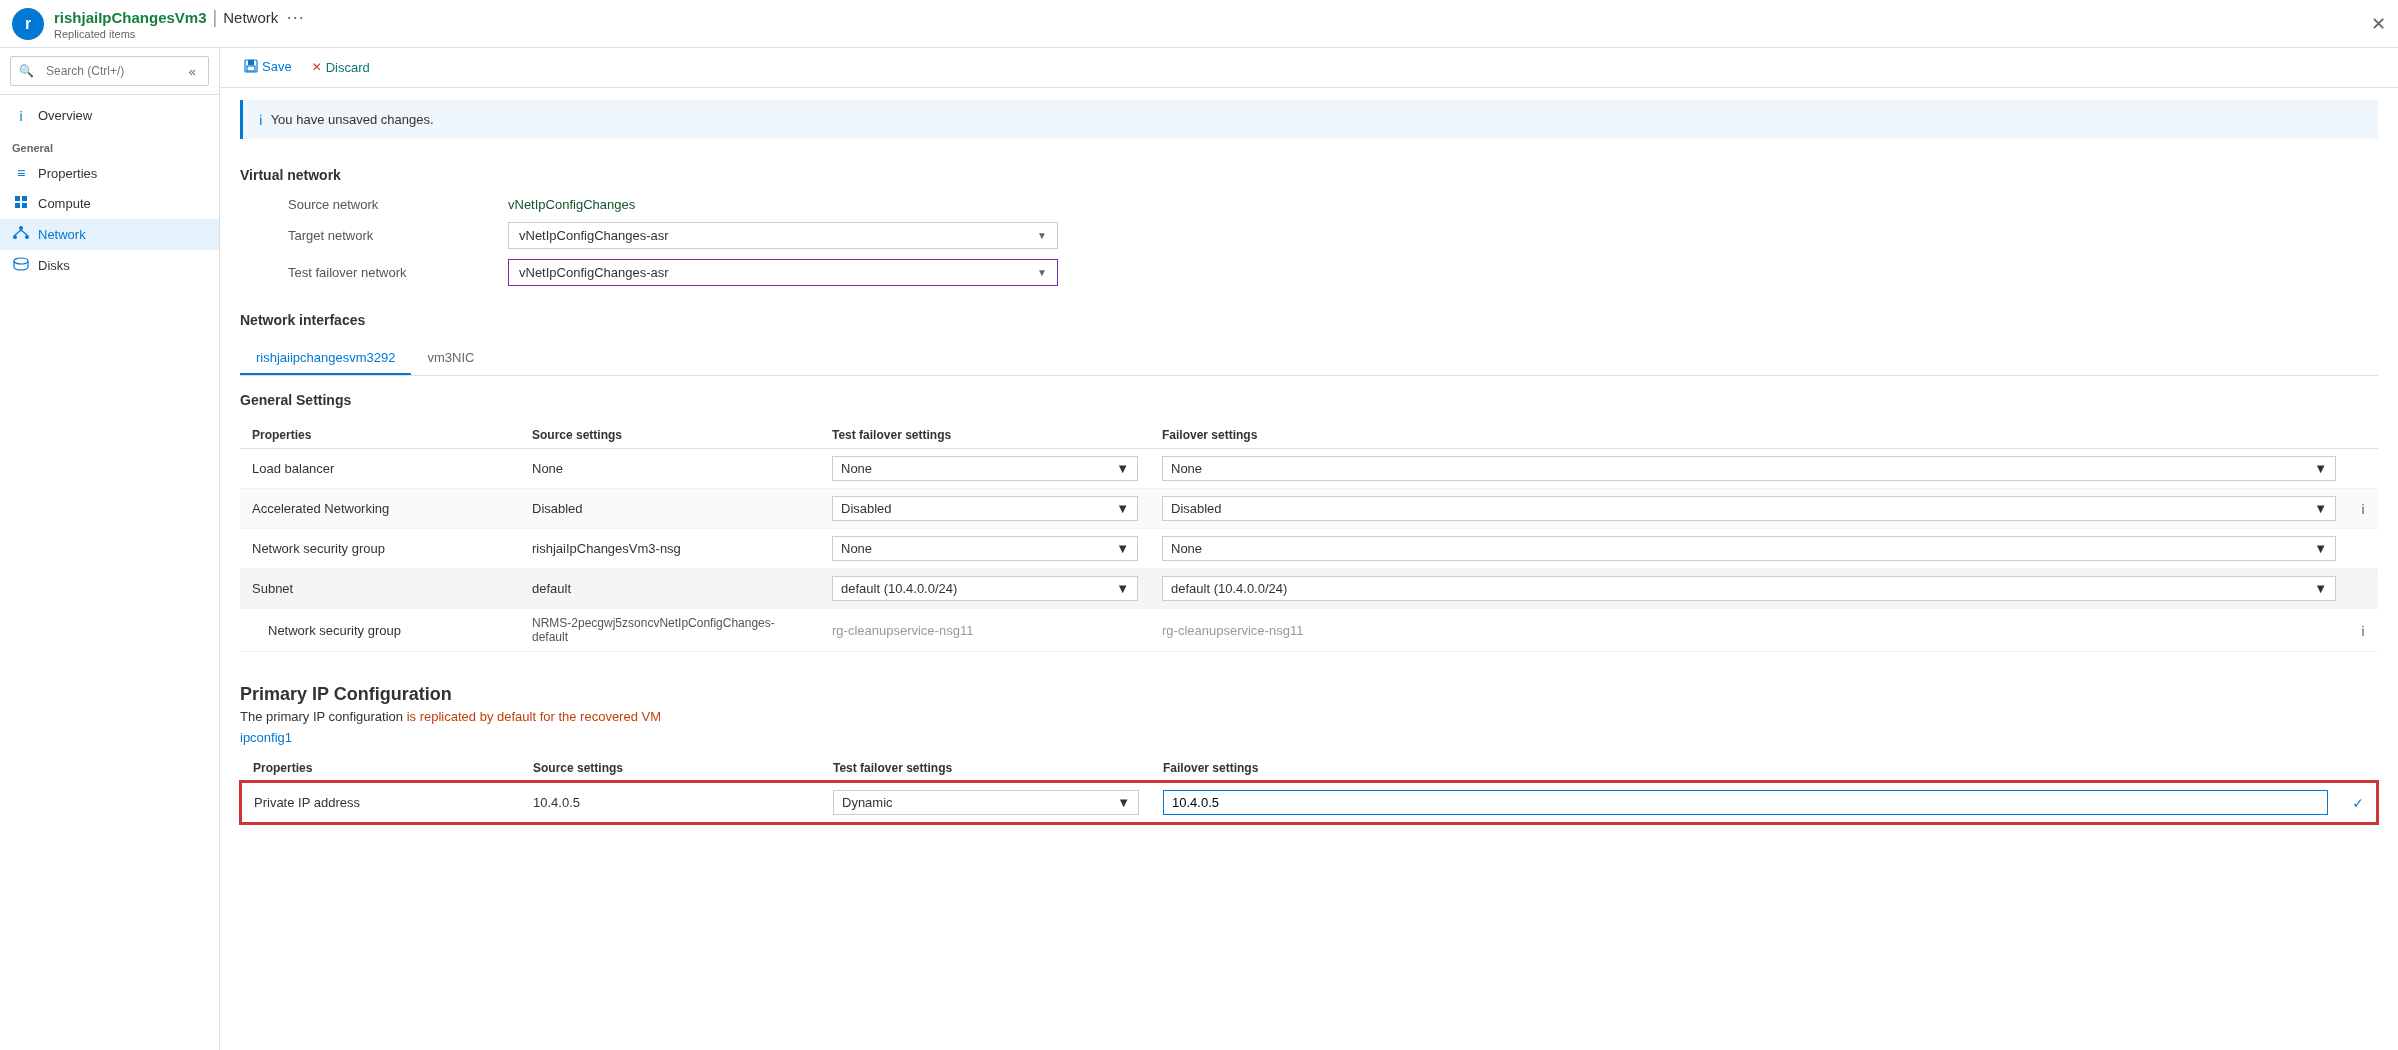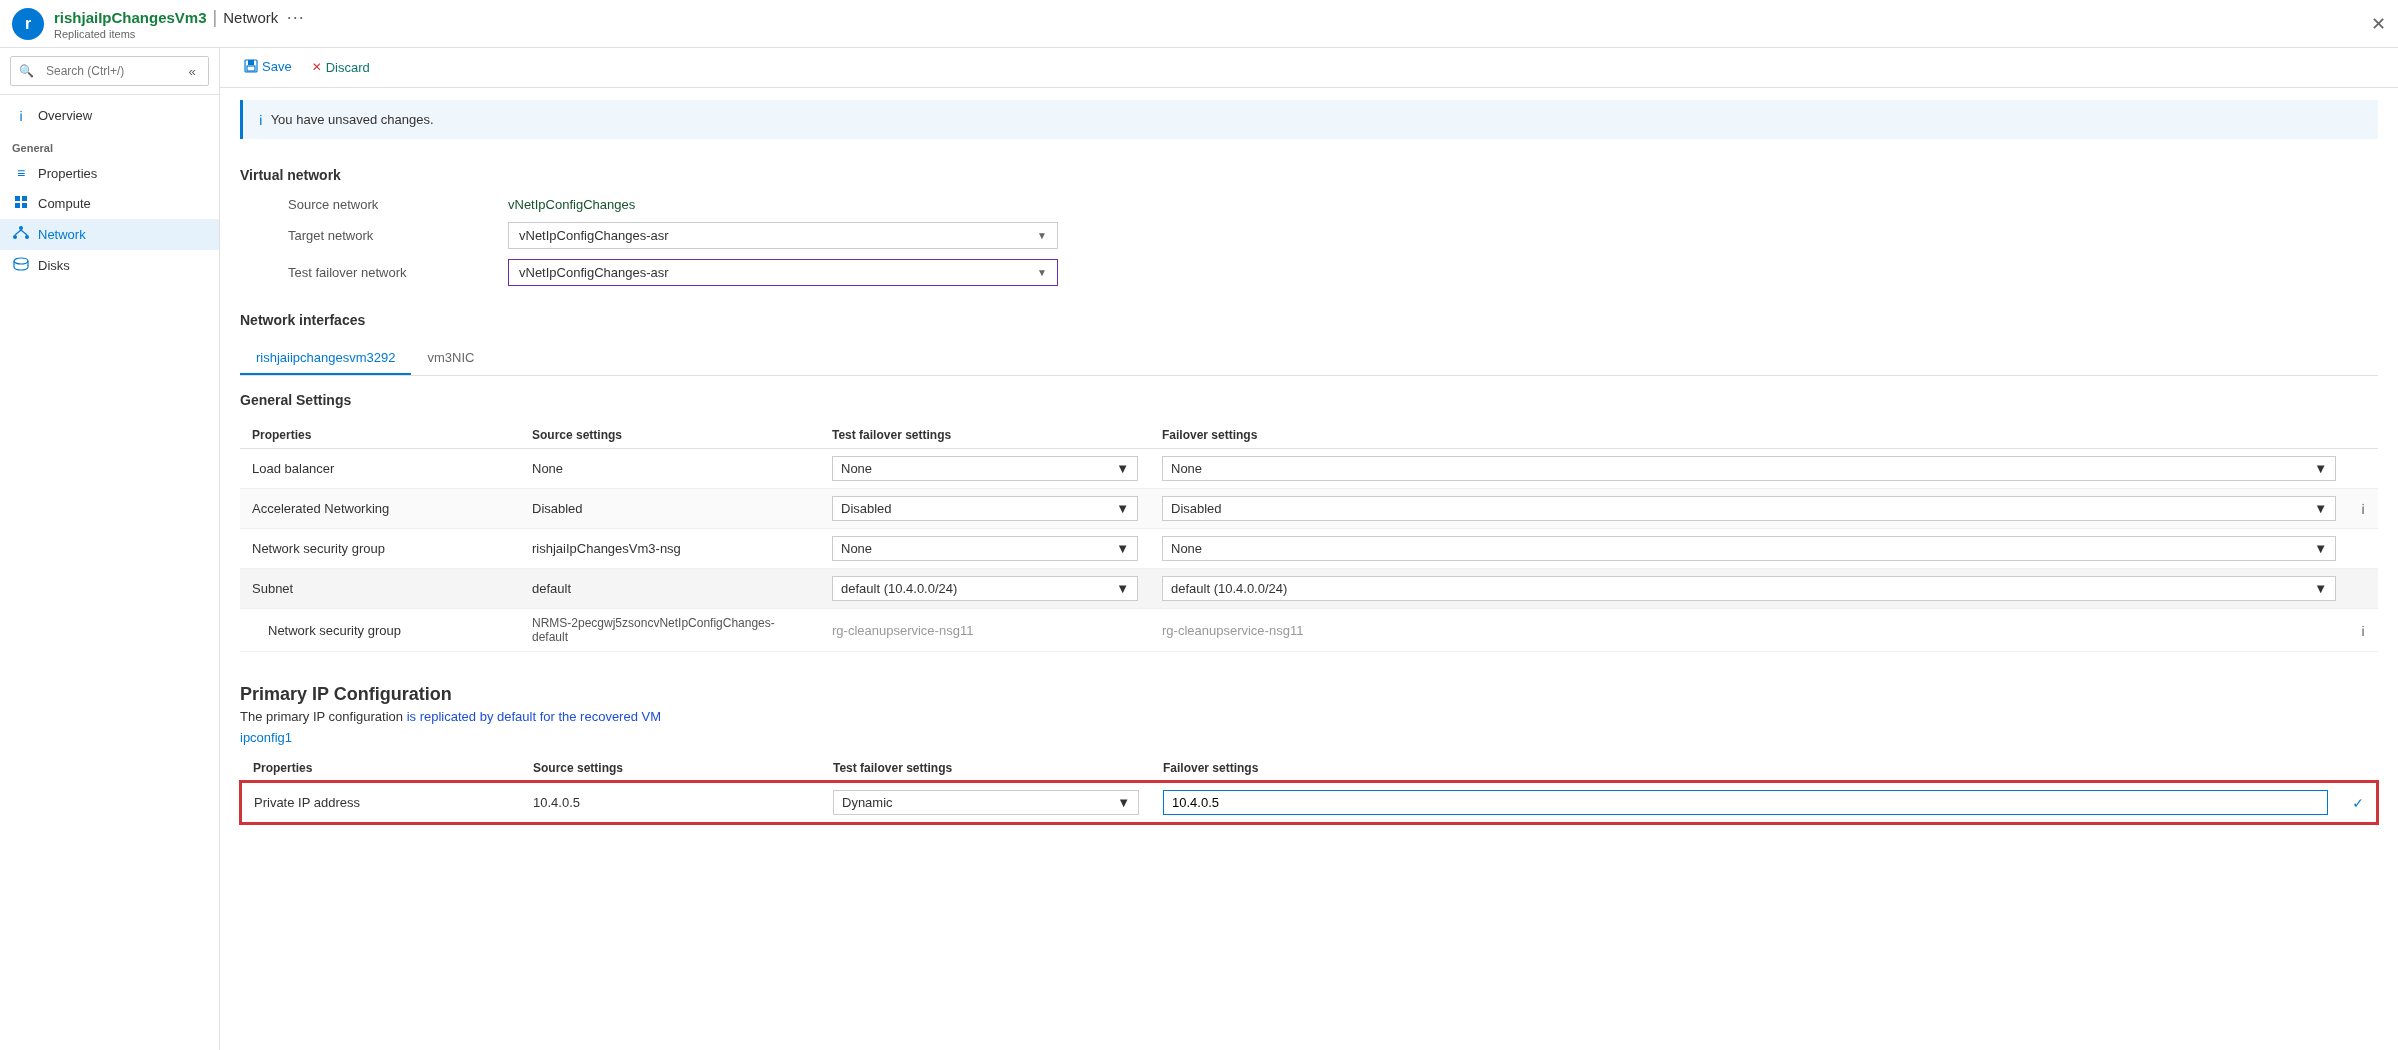--- a/index.html
+++ b/index.html
@@ -70,21 +70,21 @@
     .data-table tr:nth-child(even) td { background: #fafafa; }
     .data-table tr.subnet-row td { background: #f5f5f5; }
     .data-table tr.indented td:first-child { padding-left: 28px; }
 
     .cell-dropdown { border: 1px solid #ccc; padding: 4px 8px; background: #fff; display: flex; align-items: center; justify-content: space-between; cursor: pointer; min-width: 280px; font-size: 13px; }
     .cell-readonly { color: #999; font-size: 13px; }
 
     
     .primary-ip-section { padding: 0 20px 16px; }
     .primary-ip-title { font-size: 18px; font-weight: 700; margin-bottom: 4px; }
-    .primary-ip-link { color: #1d4ed8; text-decoration: none; cursor: pointer; text-align: center; }
+    .primary-ip-link { color: #c2410c; text-decoration: none; cursor: pointer; text-align: center; }
     .ipconfig-label { font-size: 13px; color: #0078d4; margin-bottom: 10px; cursor: pointer; }
     .col-props { width: 280px; }
     .col-source { width: 300px; }
     .col-test { width: 330px; }
     .input-field-bordered { border: 2px solid #d13438; padding: 4px 8px; font-size: 13px; min-width: 300px; width: 100%; outline: none; }
   </style>
 </head>
 <body>
 
 <div class="app-container">

